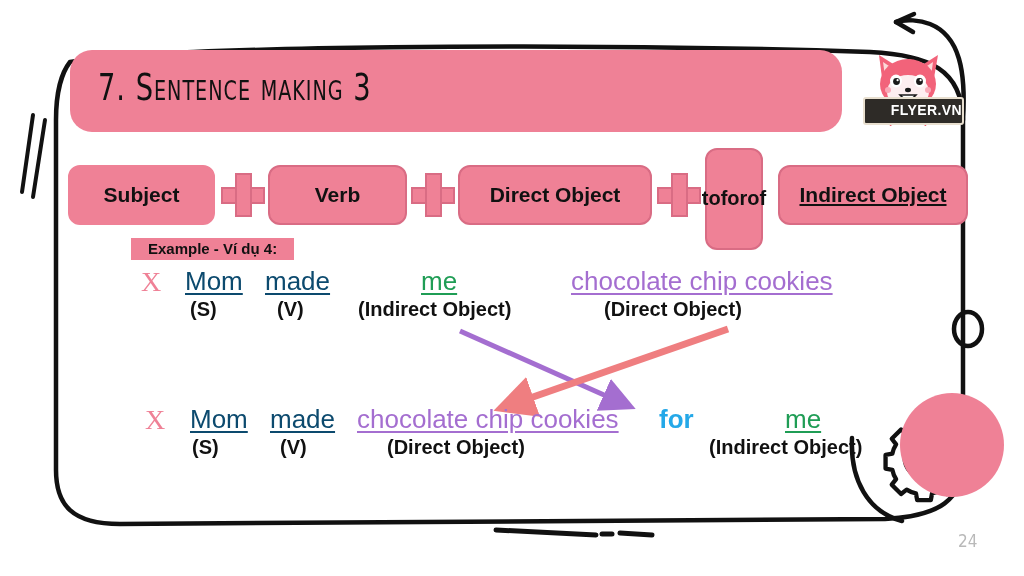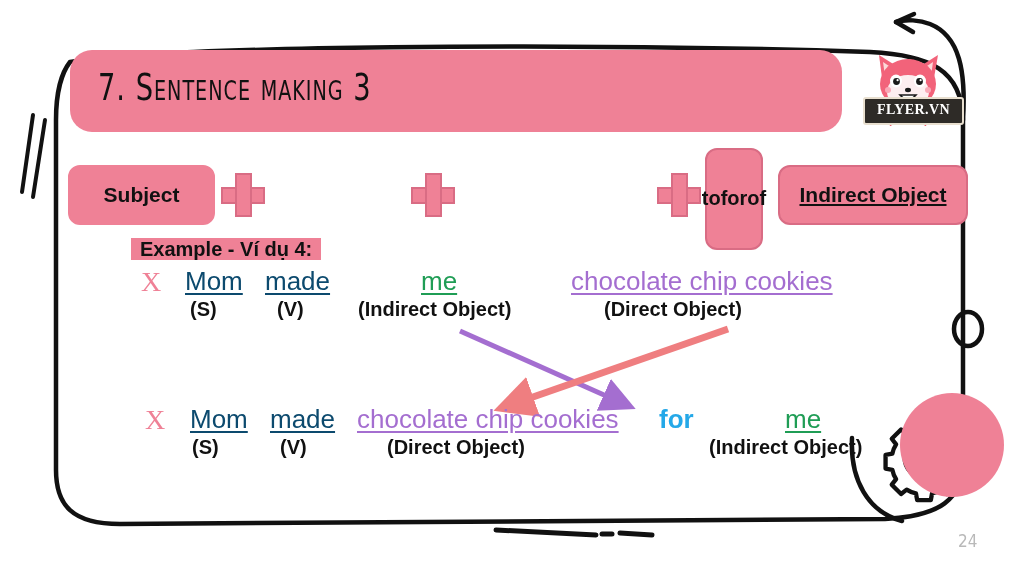--- a/index.html
+++ b/index.html
@@ -68,23 +68,22 @@
     top: 47px;
     width: 97px;
     height: 24px;
     background: #2e2b27;
     border: 2px solid #e8dfcf;
     border-radius: 3px;
     color: #ffffff;
     font-size: 14px;
     font-weight: bold;
     letter-spacing: 0.4px;
-    text-align: center;
+    text-align: right;
     line-height: 22px;
-    font-family: Liberation Serif, serif;
   }
 
   
   .fbox {
     position: absolute;
     background: #ef8196;
     border: 2px solid #d96c84;
     border-radius: 12px;
     color: #111111;
     font-size: 21px;
@@ -120,23 +119,23 @@
   #plus-2 { left: 411px; }
   #plus-3 { left: 657px; }
 
   
   #example-label {
     position: absolute;
     left: 131px;
     top: 238px;
     background: #ef8196;
     color: #111111;
-    font-size: 20px;
+    font-size: 15px;
     font-weight: bold;
-    padding: 1px 9px;
+    padding: 1px 17px;
     line-height: 20px;
     white-space: nowrap;
   }
 
   
   .sentence { position: absolute; }
   .xmark {
     position: absolute;
     color: #ef8196;
     font-size: 28px;
@@ -289,27 +288,29 @@
   </div>
 
   <div class="fbox" id="box-subject">Subject</div>
 
   <div class="plus" id="plus-1">
     <span class="h"></span>
       <span class="v"></span>
       <span class="patch"></span>
   </div>
 
+  <div class="fbox" id="box-verb">Verb</div>
 
   <div class="plus" id="plus-2">
     <span class="h"></span>
       <span class="v"></span>
       <span class="patch"></span>
   </div>
 
+  <div class="fbox" id="box-do">Direct Object</div>
 
   <div class="plus" id="plus-3">
     <span class="h"></span>
       <span class="v"></span>
       <span class="patch"></span>
   </div>
 
   <div class="fbox" id="box-prep">
     <span>to</span>
     <span>for</span>

